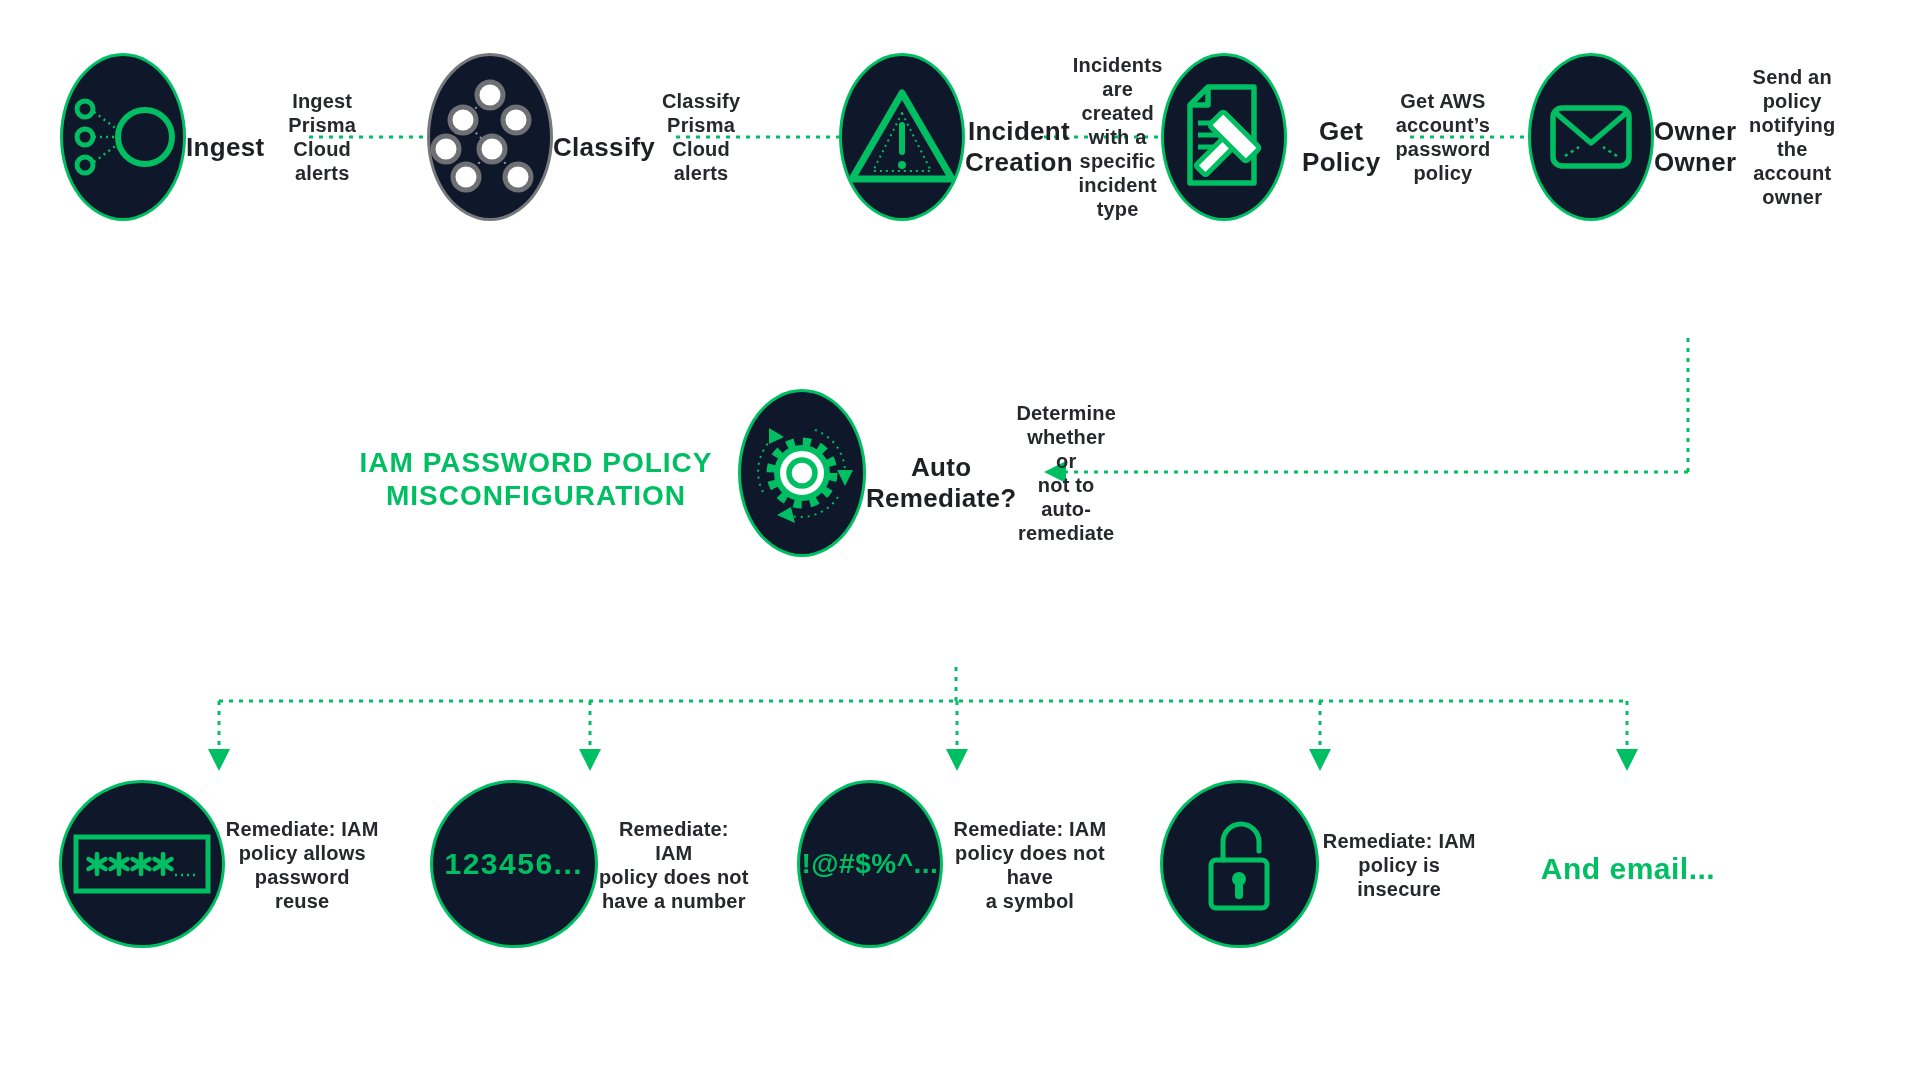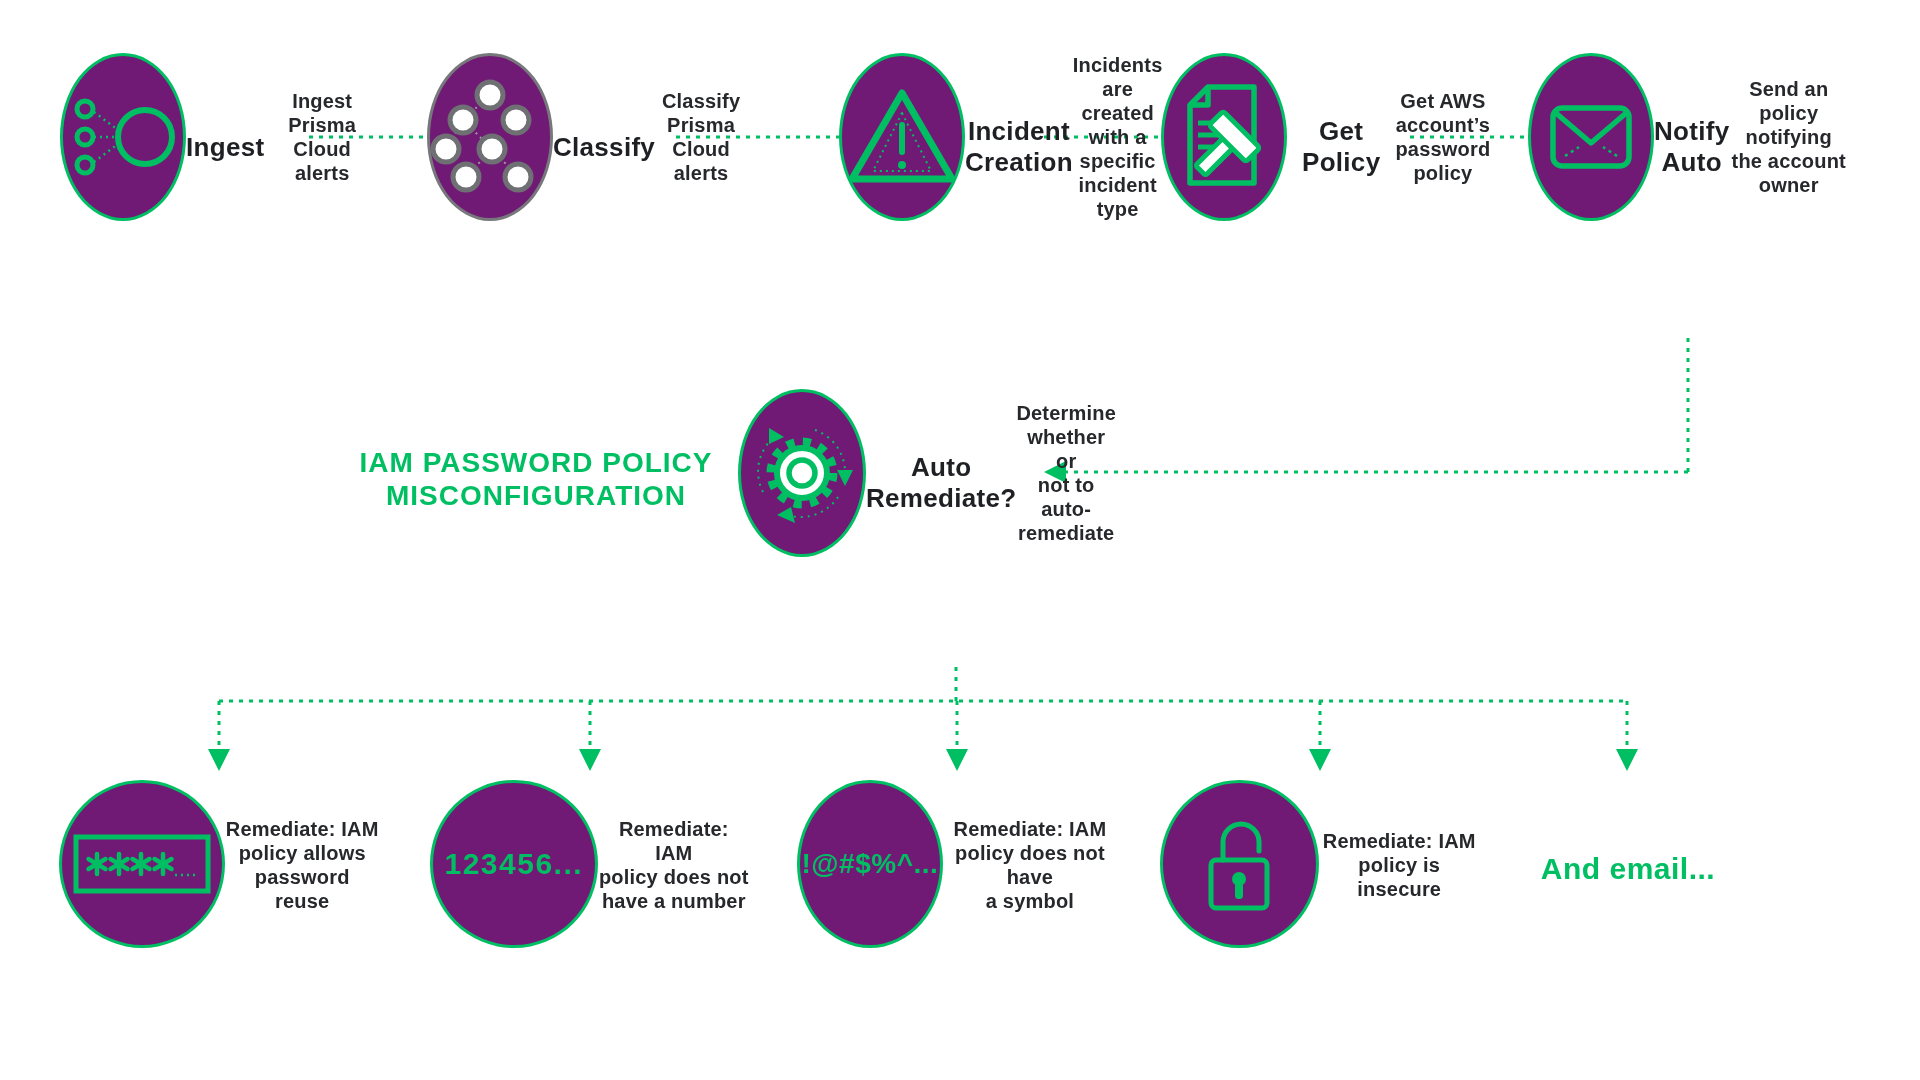--- a/index.html
+++ b/index.html
@@ -3,21 +3,21 @@
 <meta charset="utf-8">
 <style>
   html,body{margin:0;padding:0;background:#ffffff;}
   #canvas{
     position:relative;width:1920px;height:1080px;background:#ffffff;overflow:hidden;
     font-family:"Liberation Sans", sans-serif;
   }
   .node{position:absolute;width:320px;display:flex;flex-direction:row;align-items:center;}
   .circle{
     width:168px;height:168px;border-radius:50%;border:3px solid #00BF63;
-    display:flex;align-items:center;justify-content:center;box-sizing:border-box;background:#701a75;
+    display:flex;align-items:center;justify-content:center;box-sizing:border-box;background:#0f172a;
   }
   .circle.gray{border-color:#77787B;}
   .node-title{margin-top:20px;font-size:26px;font-weight:bold;color:#1E2023;letter-spacing:.3px;text-align:center;}
   .node-desc{font-size:20px;font-weight:bold;color:#26282B;line-height:24px;
     white-space:pre-line;text-align:center;letter-spacing:.2px;}
   .flow-title{
     position:absolute;left:296px;top:446px;width:480px;text-align:center;
     font-size:28px;font-weight:bold;color:#00BF63;letter-spacing:1px;line-height:33px;white-space:pre-line;
   }
   .remediation-label{margin-top:1px;font-size:20px;font-weight:bold;color:#26282B;line-height:24px;
@@ -157,21 +157,21 @@
     <div class="circle">
       <svg width="120" height="120" viewBox="0 0 120 120">
         <rect x="22" y="31" width="76" height="58" rx="9" fill="none" stroke="#00BF63" stroke-width="5.5"></rect>
         <polyline points="26,37 60,66 94,37" fill="none" stroke="#00BF63" stroke-width="5.5" stroke-linejoin="round" stroke-linecap="round"></polyline>
         <g stroke="#00BF63" stroke-width="2.5" stroke-dasharray="3 4">
           <line x1="34" y1="79" x2="48" y2="70"></line>
           <line x1="86" y1="79" x2="72" y2="70"></line>
         </g>
       </svg>
     </div>
-    <div class="node-title">Notify Auto</div>
+    <div class="node-title">Owner Owner</div>
     <div class="node-desc">Send an policy notifying
 the account owner</div>
   </div>
 
   <div class="node" style="left:796px;top:389px;justify-content:flex-end;">
     <div class="circle">
       <svg width="122" height="122" viewBox="0 0 122 122">
         <g stroke="#00BF63" stroke-width="2" stroke-dasharray="2 5" fill="none">
           <path d="M22 80 A45 45 0 0 1 30 28"></path>
           <path d="M74 18 A45 45 0 0 1 104 60"></path>

